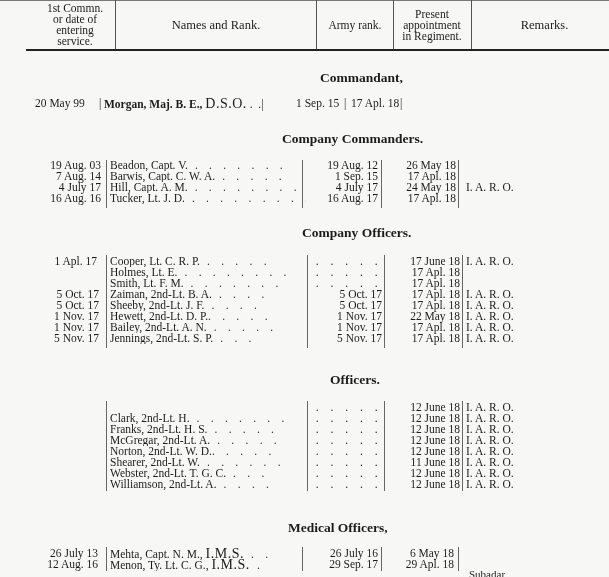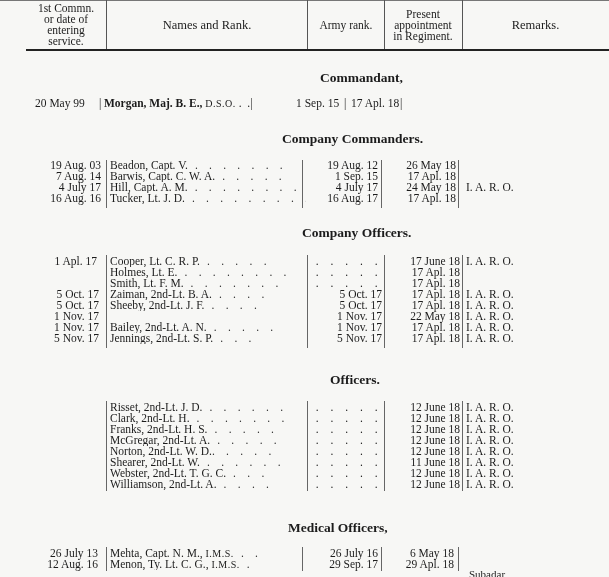--- a/index.html
+++ b/index.html
@@ -3,35 +3,35 @@
 <meta charset="utf-8">
 <style>
   html, body { margin:0; padding:0; }
   body {
     width:609px; height:577px; overflow:hidden;
     background:#f7f7f5; color:#1c1c1c;
     font-family:"Liberation Serif","DejaVu Serif",serif;
     position:relative;
   }
   .topline { position:absolute; left:0; top:0; width:609px; height:1px; background:#777; }
-  .hdr { position:absolute; top:0; left:0; width:502px; height:50px; }
+  .hdr { position:absolute; top:0; left:9px; width:502px; height:50px; }
   .hcell { position:absolute; top:0; height:50px; display:flex; align-items:center; justify-content:center; text-align:center; font-size:11.5px; line-height:11px; }
   .vdiv { position:absolute; width:1px; background:#555; }
   .thick { position:absolute; left:26px; top:49px; width:583px; height:2px; background:#222; }
   .sec-inner { position:absolute; white-space:nowrap; }
   .row { position:absolute; left:0; width:609px; height:11px; font-size:11.5px; line-height:11px; white-space:nowrap; }
   .c1 { position:absolute; right:510px; text-align:right; }
   .c2 { position:absolute; left:110px; width:196px; overflow:hidden; }
   .c2 .dots { color:#333; letter-spacing:4.2px; }
   .c3 { position:absolute; left:310px; width:72px; text-align:right; }
   .c3.dots { letter-spacing:4.5px; text-align:right; }
   .c4 { position:absolute; left:388px; width:72px; text-align:right; }
   .c5 { position:absolute; left:466px; }
   .bar { position:absolute; width:1px; background:#666; }
-  .small { font-size:10px; letter-spacing:0.5px; }
+  .small { font-size:14px; letter-spacing:0.5px; }
   .foot { position:absolute; left:469px; top:568px; font-size:11px; }
 </style>
 </head>
 <body>
 
 <div class="topline"></div>
 
 <div class="hdr">
   <div class="hcell" style="left:26px;width:80px;flex-direction:column;">
     <span>1st Commn.</span>
@@ -136,20 +136,21 @@
 </div>
 <div class="row" style="top:300px;">
   <span class="c1">5 Oct. 17</span>
   <span class="c2"><span>Sheeby, 2nd-Lt. J. F.</span><span class="dots"> . . . .</span></span>
   <span class="c3">5 Oct. 17</span>
   <span class="c4">17 Apl. 18</span>
   <span class="c5">I. A. R. O.</span>
 </div>
 <div class="row" style="top:311px;">
   <span class="c1">1 Nov. 17</span>
+  <span class="c2"><span>Hewett, 2nd-Lt. D. P.</span><span class="dots">. . . . .</span></span>
   <span class="c3">1 Nov. 17</span>
   <span class="c4">22 May 18</span>
   <span class="c5">I. A. R. O.</span>
 </div>
 <div class="row" style="top:322px;">
   <span class="c1">1 Nov. 17</span>
   <span class="c2"><span>Bailey, 2nd-Lt. A. N.</span><span class="dots"> . . . . .</span></span>
   <span class="c3">1 Nov. 17</span>
   <span class="c4">17 Apl. 18</span>
   <span class="c5">I. A. R. O.</span>
@@ -162,21 +163,20 @@
   <span class="c5">I. A. R. O.</span>
 </div>
 
 <div class="sec-inner" style="left:330px;top:372px;font-weight:bold;font-size:13.5px;">Officers.</div>
 <div class="bar" style="left:106px;top:401px;height:90px;"></div>
 <div class="bar" style="left:307px;top:401px;height:90px;"></div>
 <div class="bar" style="left:384px;top:401px;height:90px;"></div>
 <div class="bar" style="left:462px;top:401px;height:90px;"></div>
 
 <div class="row" style="top:402px;">
-  <span class="c2"><span>Risset, 2nd-Lt. J. D.</span><span class="dots"> . . . . . .</span></span>
   <span class="c3 dots">. . . . .</span>
   <span class="c4">12 June 18</span>
   <span class="c5">I. A. R. O.</span>
 </div>
 <div class="row" style="top:413px;">
   <span class="c2"><span>Clark, 2nd-Lt. H.</span><span class="dots"> . . . . . . .</span></span>
   <span class="c3 dots">. . . . .</span>
   <span class="c4">12 June 18</span>
   <span class="c5">I. A. R. O.</span>
 </div>

